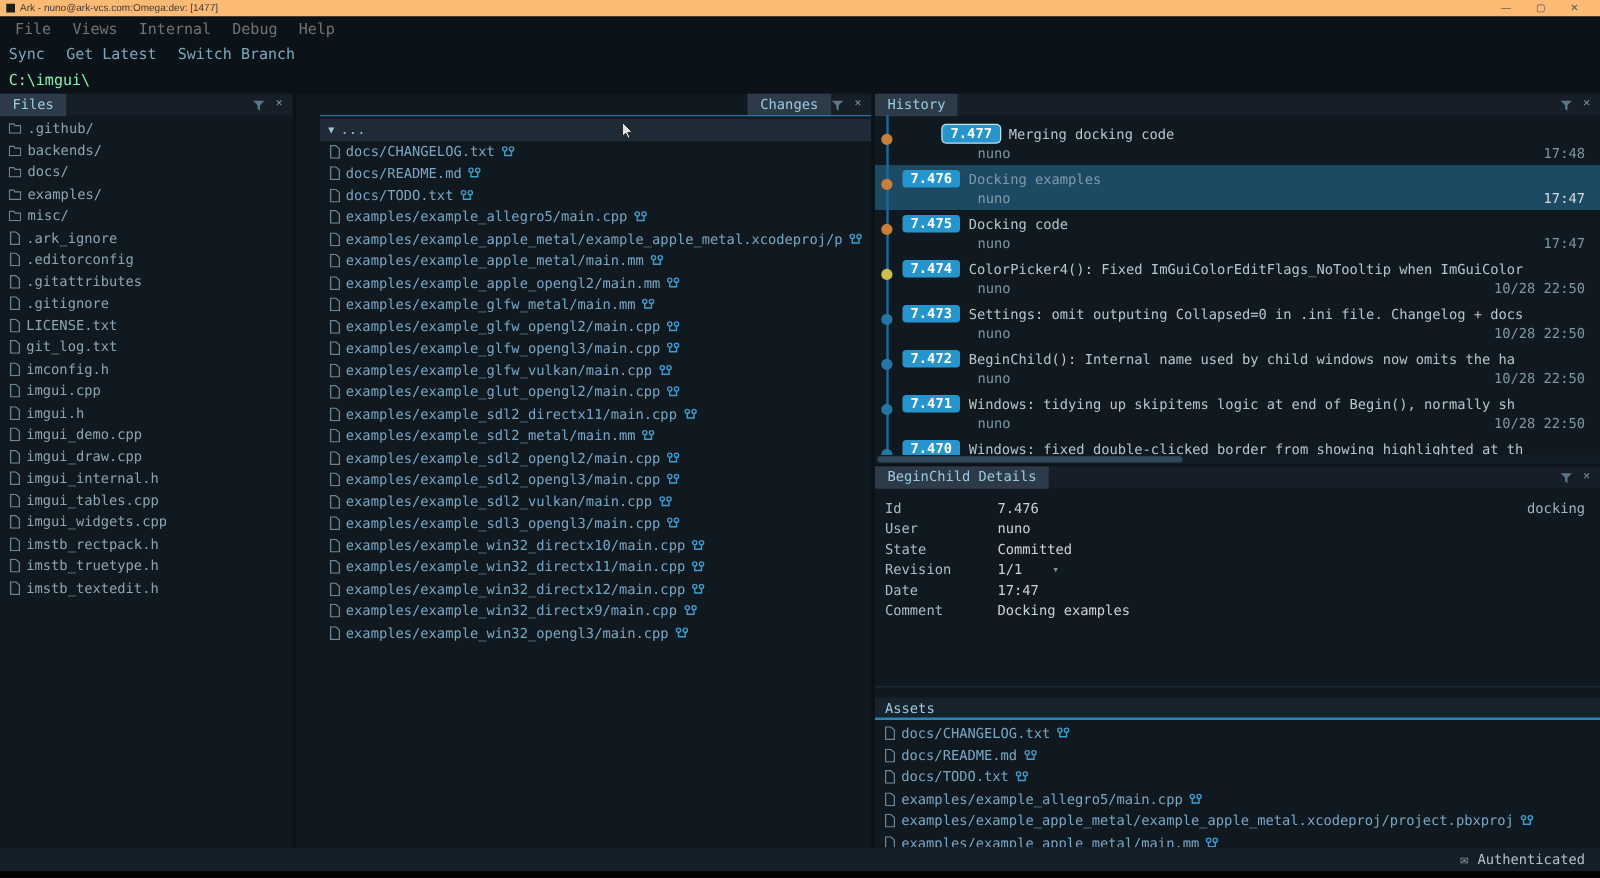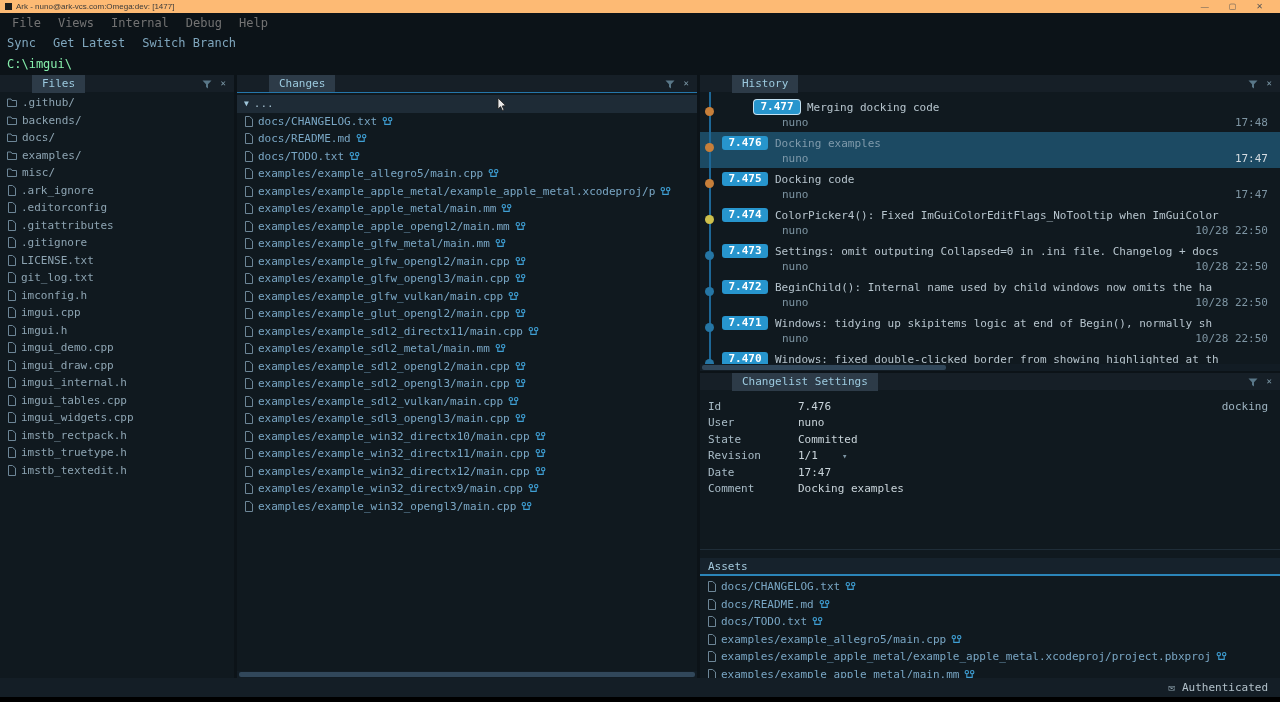--- a/index.html
+++ b/index.html
@@ -13,27 +13,27 @@
 
 
 .menubar{height:20px;display:flex;align-items:center;padding:0 12px;gap:17px;font-size:12px;color:#737373;}
 .toolbar{height:20px;display:flex;align-items:center;padding:0 7px;gap:17px;font-size:12px;color:#7fa6bd;}
 .pathbar{height:21px;display:flex;align-items:center;padding:0 7px;font-size:12px;color:#86efac;}
 
 
 .main{position:absolute;top:75px;left:0;right:0;bottom:24px;display:flex;gap:3px;}
 .panel{background:#10191f;display:flex;flex-direction:column;min-width:0;}
 .files-panel{width:234px;}
-.changes-panel{flex:1;}
+.changes-panel{flex:1;align-items:flex-end;}
 .right-col{width:580px;display:flex;flex-direction:column;gap:2px;flex:none;}
 .history-panel{height:296px;flex:none;}
 .details-panel{flex:1;overflow:hidden;}
 
 .panel-header{height:17px;background:#161f27;display:flex;align-items:center;flex:none;}
-.panel-tab{height:18px;display:flex;align-items:center;background:#2d3b48;color:#9ccadf;font-size:11px;padding:0 10px;margin-left:32px;}
+.panel-tab{height:18px;display:flex;align-items:center;background:#2d3b48;color:#9ccadf;font-size:11px;padding:0 10px;}
 .header-icons{margin-left:auto;display:flex;align-items:center;gap:9px;padding-right:8px;}
 .close-x{font-size:9px;color:#7b97a6;line-height:1;}
 
 
 .list{flex:1;overflow:hidden;padding-top:2px;}
 .row{height:17.5px;display:flex;align-items:center;gap:5px;padding:0 7px;font-size:11px;white-space:nowrap;overflow:hidden;}
 .row .icon{display:flex;align-items:center;flex:none;}
 .files-list .row{color:#8da4b2;}
 .changes-list{border-top:1px solid #2577ab;}
 .changes-list .row,.assets-list .row{color:#79a6c4;}
@@ -785,21 +785,21 @@
             </div>
           </div>
         </div>
       <div class="hscroll">
           <span class="thumb part"></span>
         </div>
     </div>
 
     <div class="panel details-panel">
       <div class="panel-header">
-        <span class="panel-tab">Changelist Settings</span>
+        <span class="panel-tab">BeginChild Details</span>
         <span class="header-icons">
           <span class="icon"><svg width="10" height="9" viewBox="0 0 10 9">
                 <path d="M0.5 0.5 L9.5 0.5 L6 4.2 L6 8.5 L4 7 L4 4.2 Z" fill="#597788"></path>
               </svg></span>
           <span class="close-x">✕</span>
         </span>
       </div>
 
       <div class="fields">
         <div class="frow">

